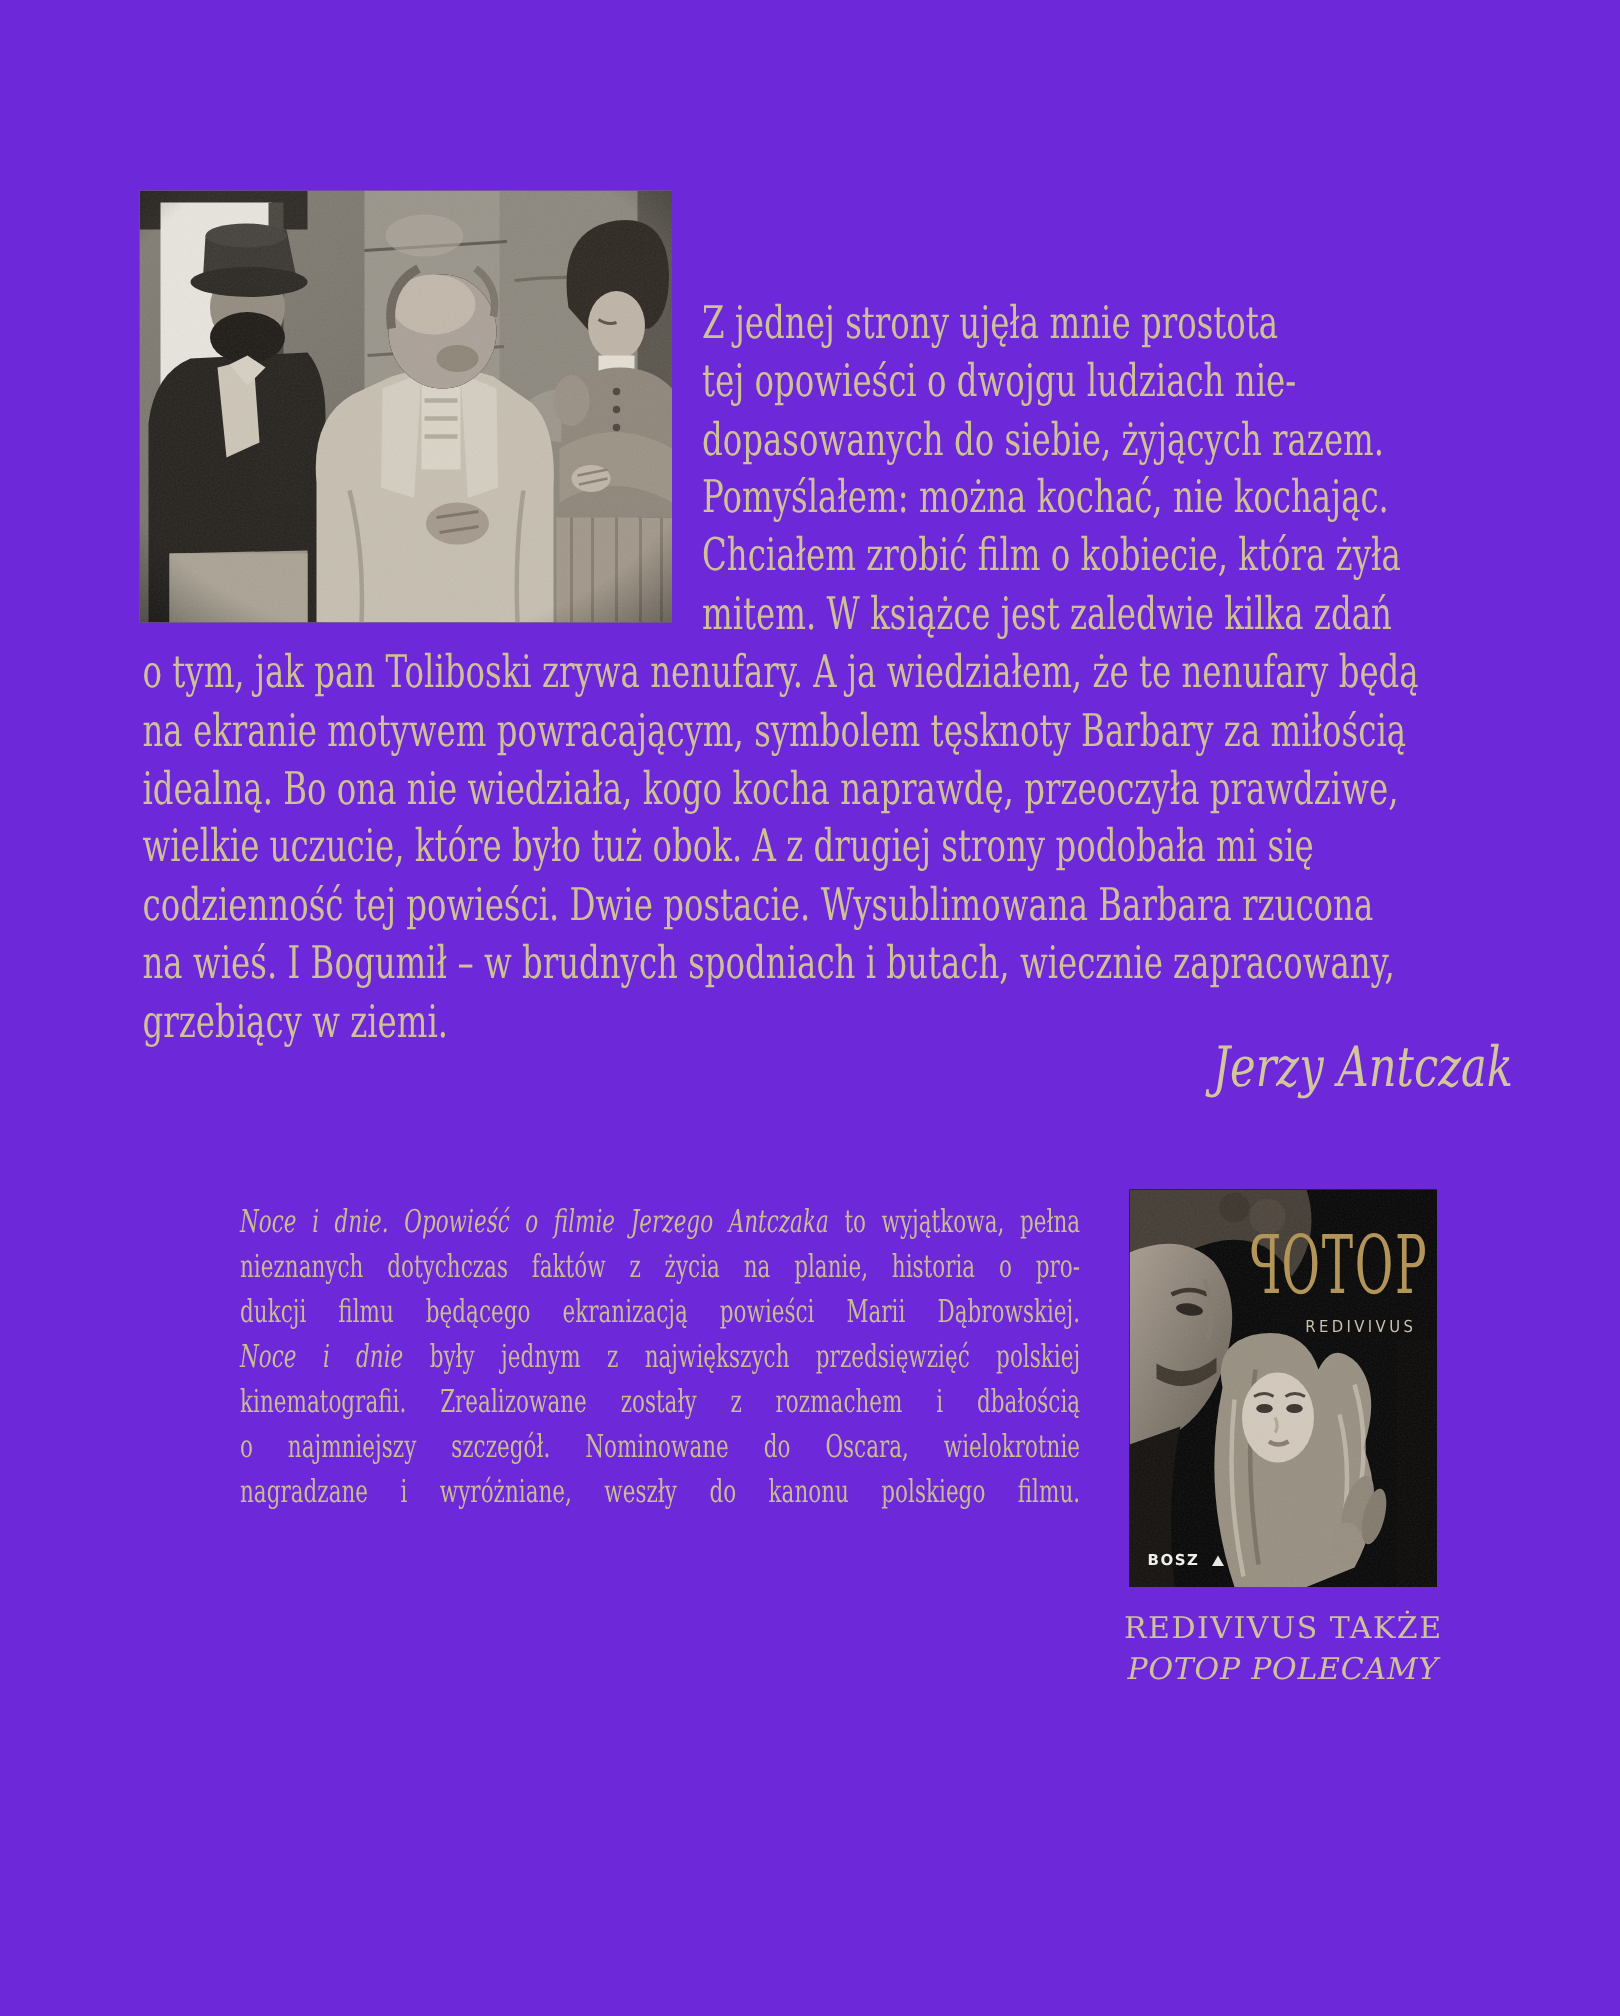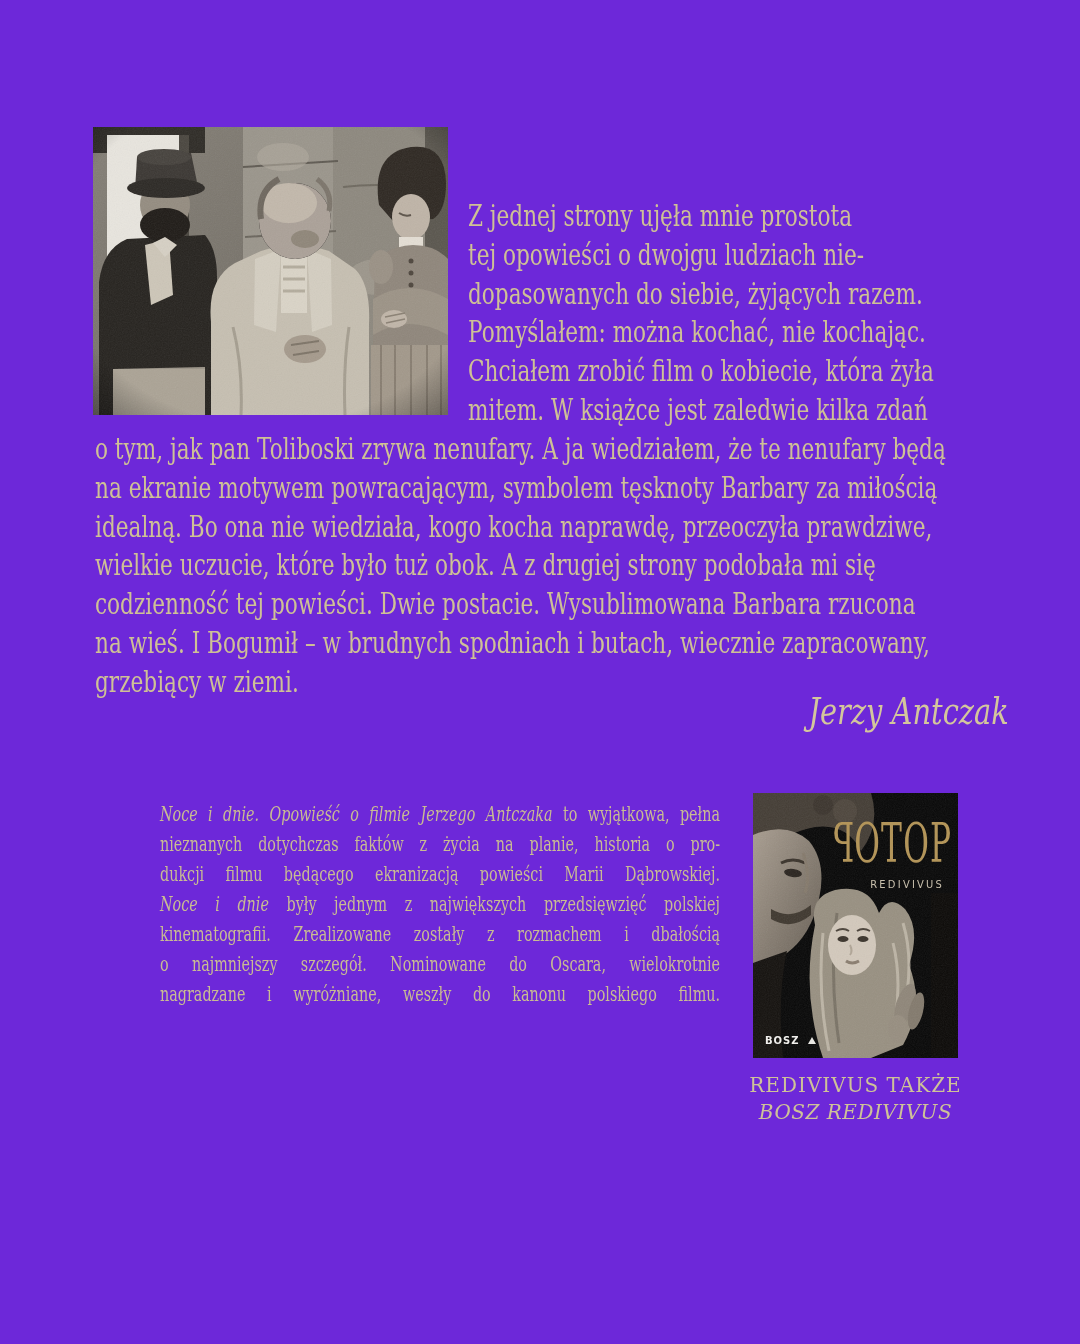--- a/index.html
+++ b/index.html
@@ -263,16 +263,16 @@
     <div class="potop-title"><span class="mirror">P</span><span>OTOP</span></div>
     <div class="redivivus">REDIVIVUS</div>
     <div class="bosz">
       <span>BOSZ</span>
       <span class="bosz-mark"></span>
     </div>
   </div>
 
   <div class="promo-caption">
     <div class="l1">REDIVIVUS TAKŻE</div>
-    <div class="l2">BOSZ REDIVIVUS</div>
+    <div class="l2">POTOP POLECAMY</div>
   </div>
 
 </div>
 
 </body></html>

